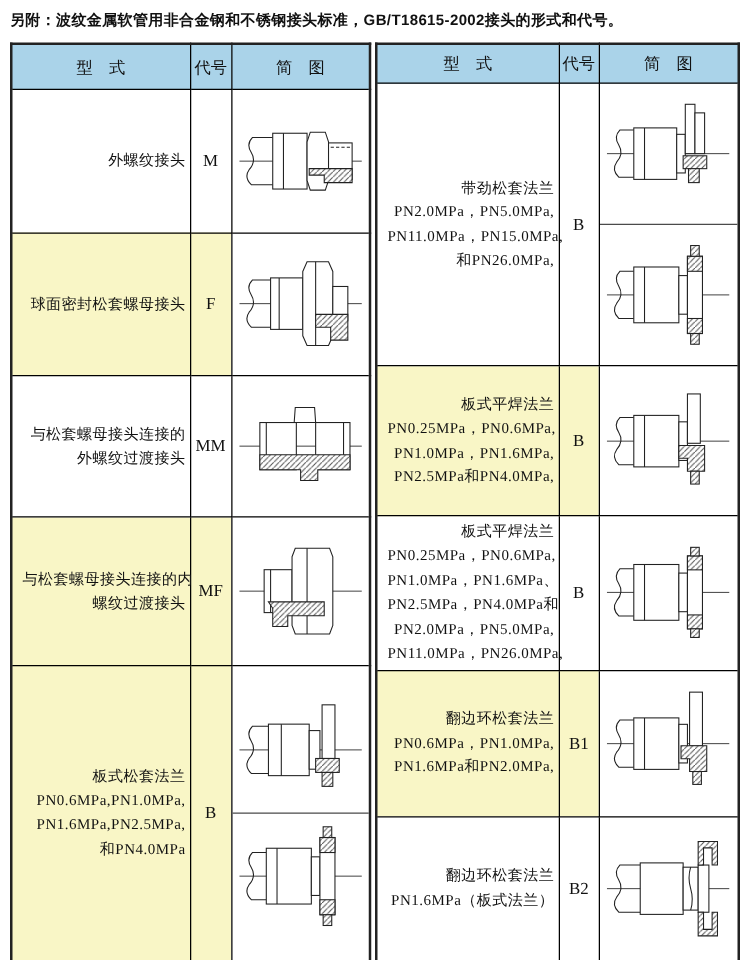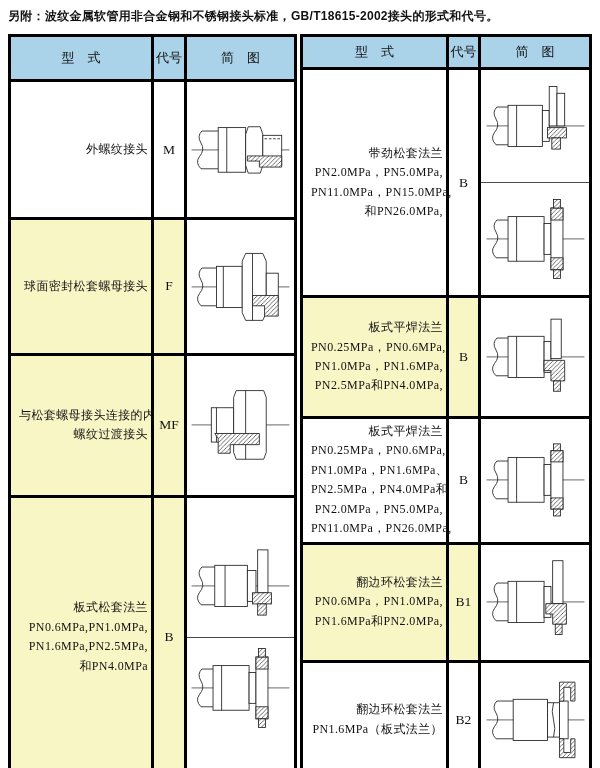--- a/index.html
+++ b/index.html
@@ -11,21 +11,21 @@
   .title{
     font-family:"Liberation Sans","DejaVu Sans",sans-serif;
     font-weight:bold;font-size:12px;
     margin:8px 8px 9px 8px;letter-spacing:0.3px;
   }
   .tables{display:flex;gap:3px;margin:0 8px;}
   table{
     border-collapse:collapse;table-layout:fixed;
     border:2px solid #222;background:#fff;
   }
-  th,td{border:3px solid #000000;padding:0;}
+  th,td{border:1px solid #000000;padding:0;}
   th{
     background:var(--header-bg,#aad3e9);
     font-weight:normal;font-size:13px;height:30px;
   }
   td.type{
     padding:3px 3px 3px 8px;font-size:12px;vertical-align:middle;text-align:right;
   }
   .tline{line-height:1.62;white-space:nowrap;letter-spacing:0.4px;}
   td.code{
     text-align:center;vertical-align:middle;font-size:13.5px;
@@ -103,20 +103,42 @@
                     <line x1="40" y1="26" x2="40" y2="74" stroke="#222" stroke-width="1"></line>
                     <polygon points="62,20 66,11 86,11 90,20 90,80 86,89 66,89 62,80" fill="#fff" stroke="#222" stroke-width="1"></polygon>
                     <line x1="74" y1="11" x2="74" y2="89" stroke="#222" stroke-width="1"></line>
                     <rect x="90" y="34" width="14" height="32" fill="#fff" stroke="#222" stroke-width="1"></rect>
                     <polygon points="74,60 104,60 104,84 88,84 88,72 74,72" fill="url(#hp)" stroke="#222" stroke-width="1"></polygon>
                   </svg>
                 </div>
               </div>
             </td>
           </tr>
+          <tr style="height: 98px;">
+            <td class="type">
+              <div class="tline">与松套螺母接头连接的</div>
+              <div class="tline">外螺纹过渡接头</div>
+            </td>
+            <td class="code">MM</td>
+            <td class="diag">
+              <div class="dcol" style="height: 96px;">
+                <div class="dwrap">
+                  <svg class="dsvg" viewBox="0 0 120 100">
+                    <line x1="3" y1="50" x2="117" y2="50" stroke="#222" stroke-width="0.8"></line>
+                    <rect x="22" y="28" width="34" height="44" fill="#fff" stroke="#222" stroke-width="1"></rect>
+                    <line x1="28" y1="28" x2="28" y2="72" stroke="#222" stroke-width="1"></line>
+                    <polygon points="54,28 55,14 73,14 74,28" fill="#fff" stroke="#222" stroke-width="1"></polygon>
+                    <rect x="74" y="28" width="32" height="44" fill="#fff" stroke="#222" stroke-width="1"></rect>
+                    <line x1="100" y1="28" x2="100" y2="72" stroke="#222" stroke-width="1"></line>
+                    <polygon points="22,58 106,58 106,72 76,72 76,82 60,82 60,72 22,72" fill="url(#hp)" stroke="#222" stroke-width="1"></polygon>
+                  </svg>
+                </div>
+              </div>
+            </td>
+          </tr>
           <tr style="height: 102px;">
             <td class="type hl">
               <div class="tline">与松套螺母接头连接的内</div>
               <div class="tline">螺纹过渡接头</div>
             </td>
             <td class="code hl">MF</td>
             <td class="diag">
               <div class="dcol" style="height: 100px;">
                 <div class="dwrap">
                   <svg class="dsvg" viewBox="0 0 120 100">

